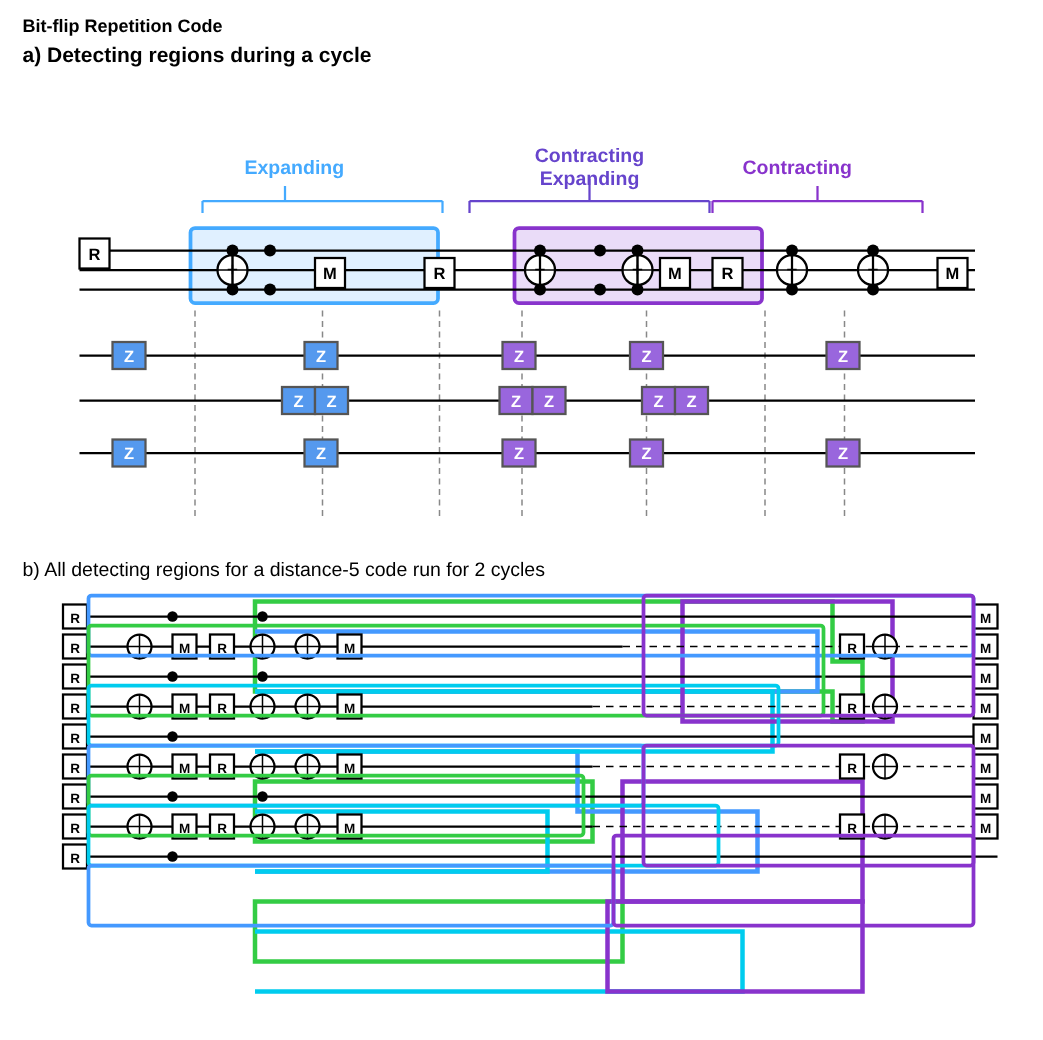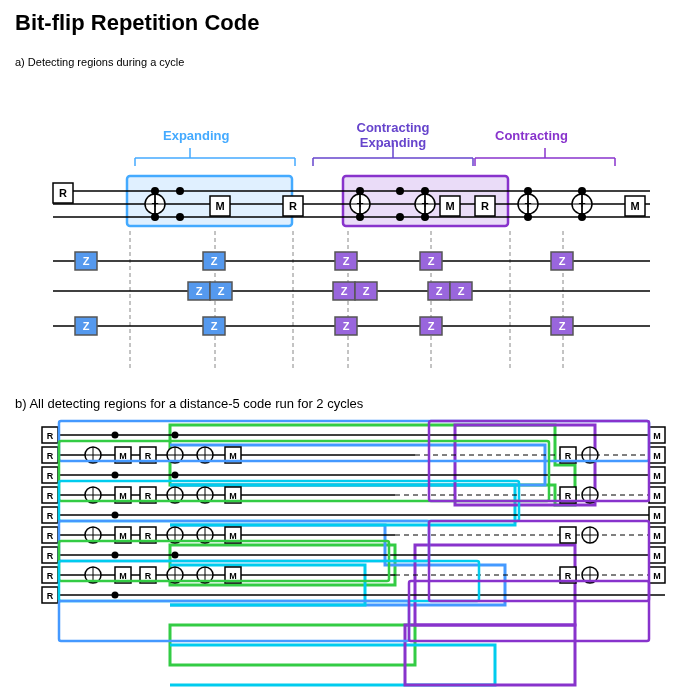--- a/index.html
+++ b/index.html
@@ -5,27 +5,28 @@
     * { margin: 0; padding: 0; box-sizing: border-box; }
     body {
       background: #fff;
       font-family: Arial, sans-serif;
       width: 695px;
       height: 693px;
       overflow: hidden;
       padding: 10px 15px;
     }
     h1 {
-      font-size: 22px;
+      font-size: 12px;
       font-weight: bold;
-      margin-bottom: 20px;
+      margin-bottom: 4px;
     }
     .subtitle {
-      font-size: 11px;
+      font-size: 14px;
       margin-bottom: 8px;
+      font-weight: bold;
     }
     .diagram-container {
       position: relative;
       width: 665px;
     }
     
     .part-a {
       position: relative;
       height: 310px;
       margin-bottom: 10px;

